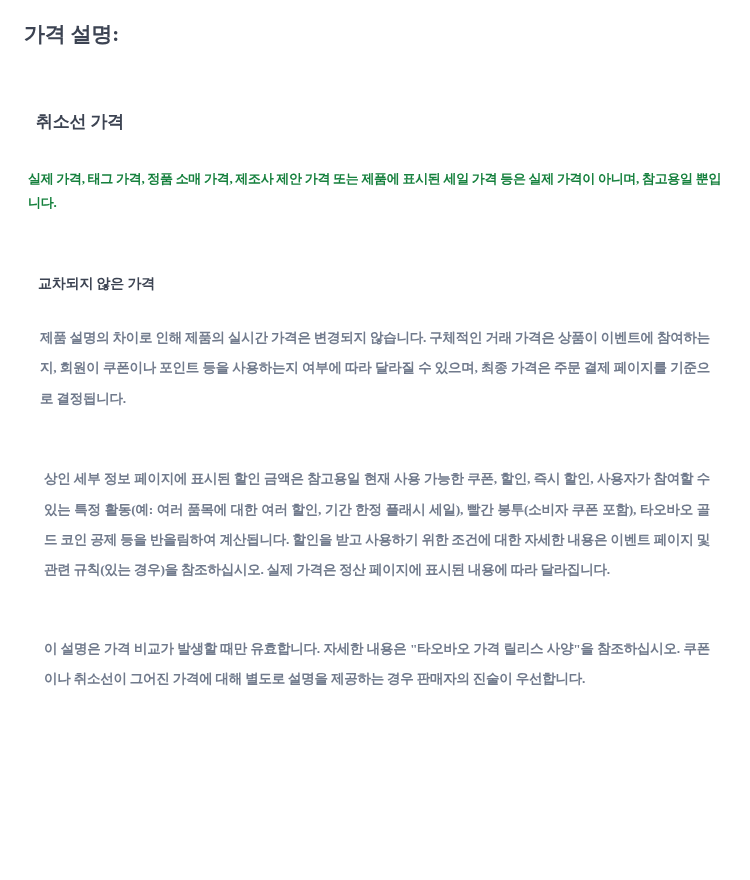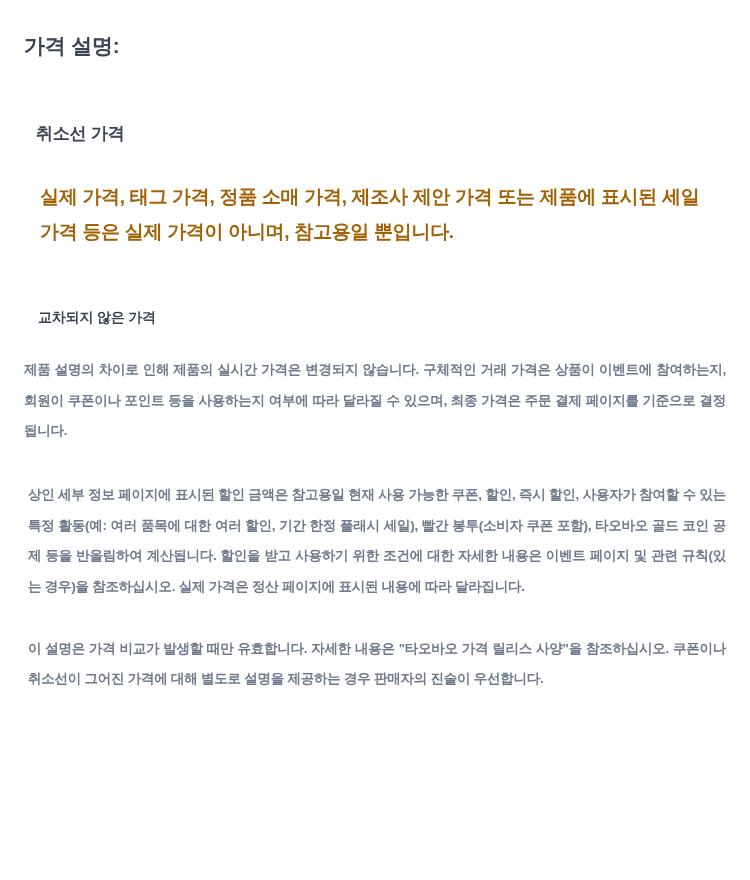--- a/index.html
+++ b/index.html
@@ -12,58 +12,59 @@
     background: #ffffff;
     font-family: "Liberation Sans", "DejaVu Sans", sans-serif;
     color: #5a6475;
     overflow: hidden;
   }
   .page {
     position: relative;
     width: 750px;
     height: 668px;
     box-sizing: border-box;
-    padding: 12px 24px;
+    padding: 0 24px;
+    font-family: Liberation Serif, serif;
   }
   .main-title {
     margin: 0;
     padding-top: 20px;
     font-size: 21px;
     font-weight: bold;
     color: #3c4352;
     letter-spacing: -0.2px;
   }
   .section-title {
     margin: 12px;
     padding-top: 50px;
     font-size: 17px;
     font-weight: bold;
     color: #3c4352;
     letter-spacing: -0.2px;
   }
   .lead {
-    margin: 12px;
+    margin: 0;
     padding-top: 22px;
     padding-left: 4px;
-    font-size: 19px;
+    font-size: 13px;
     font-weight: bold;
     line-height: 1.85;
-    color: #a16207;
+    color: #15803d;
     letter-spacing: -0.3px;
   }
   .sub-title {
     margin: 14px;
     padding-top: 46px;
     font-size: 14px;
     font-weight: bold;
     color: #3c4352;
     letter-spacing: -0.2px;
   }
   .body-text {
-    margin: 0;
+    margin: 16px;
     font-size: 13.5px;
     font-weight: bold;
     line-height: 2.25;
     color: #707a8c;
     letter-spacing: -0.25px;
     text-align: justify;
   }
   .p-1 { padding-top: 14px; }
   .p-2 { padding-top: 34px; padding-left: 4px; }
   .p-3 { padding-top: 32px; padding-left: 4px; }

